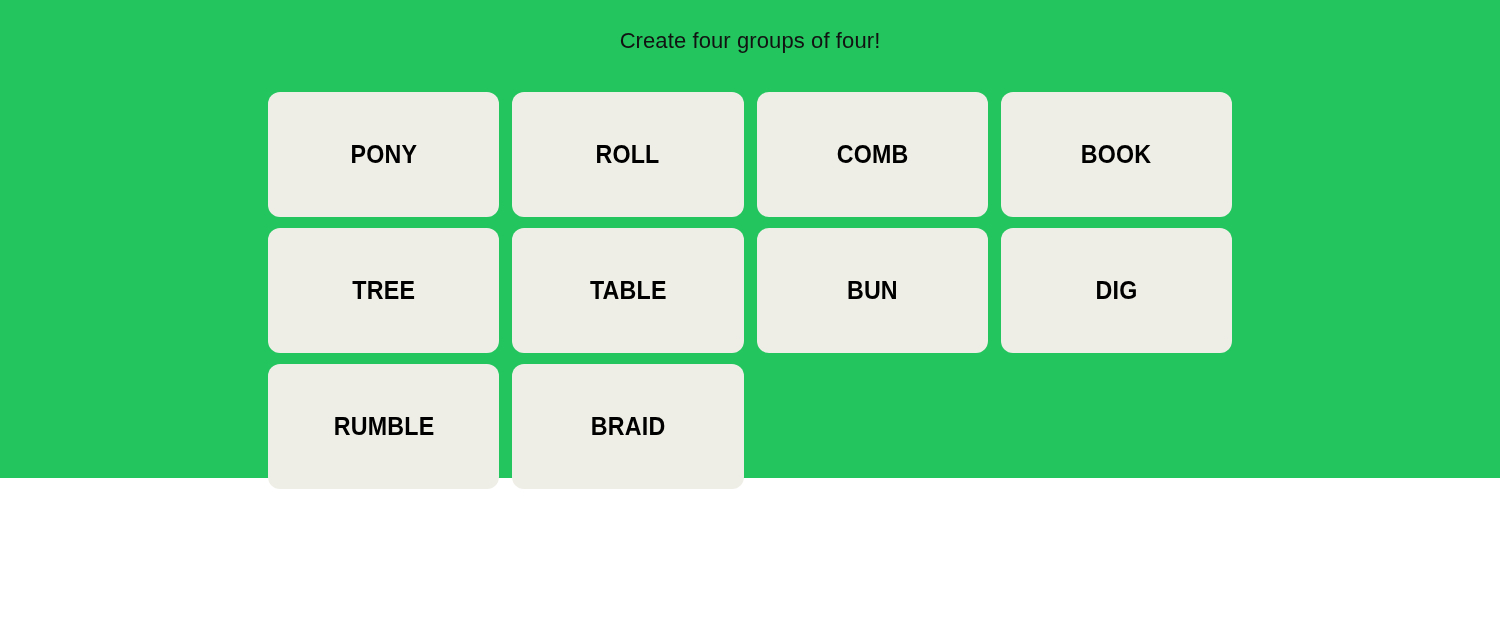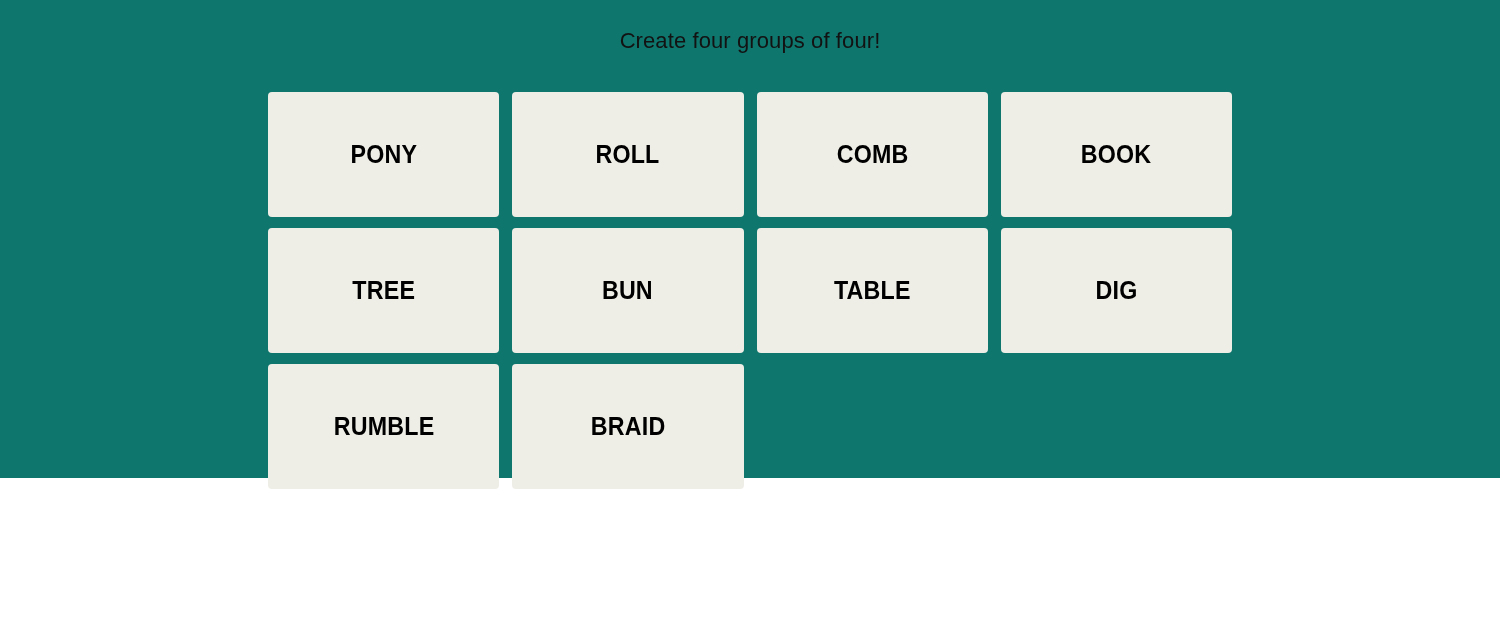--- a/index.html
+++ b/index.html
@@ -13,21 +13,21 @@
     overflow: hidden;
     background: #ffffff;
     font-family: "Liberation Sans", "DejaVu Sans", sans-serif;
     -webkit-font-smoothing: antialiased;
   }
 
   .page {
     position: relative;
     width: 1500px;
     height: 478px;
-    background: #0f766e;
+    background: #22c55e;
     box-sizing: border-box;
   }
 
   .instruction-bar {
     position: absolute;
     top: 0;
     left: 0;
     width: 1500px;
     height: 82px;
     display: flex;
@@ -52,21 +52,21 @@
     width: 964px;
     display: grid;
     grid-template-columns: repeat(4, 1fr);
     grid-auto-rows: 125px;
     column-gap: 13px;
     row-gap: 11px;
   }
 
   .tile {
     background: #efeee6;
-    border-radius: 4px;
+    border-radius: 12px;
     border: 0;
     padding: 0;
     margin: 0;
     display: flex;
     align-items: center;
     justify-content: center;
     cursor: pointer;
     user-select: none;
     -webkit-user-select: none;
     outline: none;
@@ -113,25 +113,25 @@
       <span class="tile-label">BOOK</span>
     </button>
 
 
     <button class="tile">
       <span class="tile-label">TREE</span>
     </button>
 
 
     <button class="tile">
-      <span class="tile-label">BUN</span>
+      <span class="tile-label">TABLE</span>
     </button>
 
     <button class="tile">
-      <span class="tile-label">TABLE</span>
+      <span class="tile-label">BUN</span>
     </button>
 
 
     <button class="tile">
       <span class="tile-label">DIG</span>
     </button>
 
     <button class="tile">
       <span class="tile-label">RUMBLE</span>
     </button>

